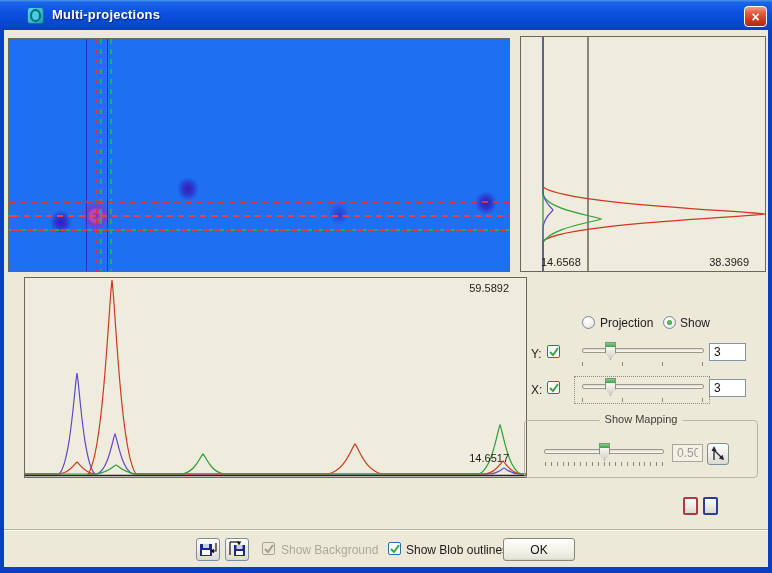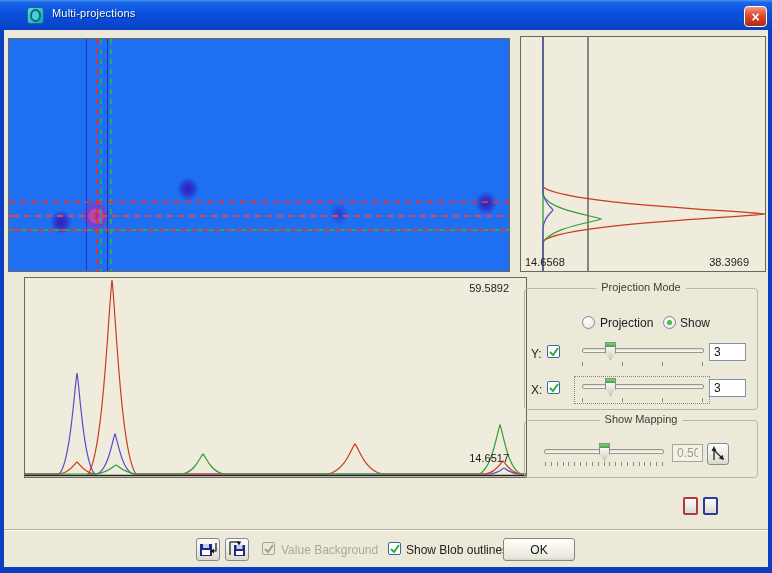--- a/index.html
+++ b/index.html
@@ -3,21 +3,21 @@
 <meta charset="utf-8">
 <style>
   html,body{margin:0;padding:0;width:772px;height:573px;overflow:hidden;
     font-family:"Liberation Sans",sans-serif;}
   .window{position:absolute;top:0;left:0;width:772px;height:573px;background:#0a3fc4;}
   .titlebar{position:absolute;top:0;left:0;width:772px;height:30px;
     background:linear-gradient(180deg,#4a96ee 0%,#1a66e8 8%,#0b52e0 40%,#0847ce 80%,#0a3fc4 100%);}
   .app-icon{position:absolute;left:27px;top:7px;width:17px;height:17px;border-radius:3px;
     border:1px solid #0c7486;background:linear-gradient(135deg,#5fd6e4,#17a0b4);box-sizing:border-box;}
   .app-icon-ring{width:7px;height:9px;border:2px solid #0b6b7e;border-radius:50%;margin:1px auto;background:#49ccdc;}
-  .title-text{position:absolute;left:52px;top:7px;color:#fff;font-size:11px;font-weight:normal;
+  .title-text{position:absolute;left:52px;top:7px;color:#fff;font-size:13px;font-weight:bold;
     text-shadow:1px 1px 1px rgba(0,0,40,.55);letter-spacing:.2px;}
   .close-btn{position:absolute;left:744px;top:6px;width:23px;height:21px;border:1px solid #fff;border-radius:4px;
     background:linear-gradient(180deg,#f0a088 0%,#e35f44 30%,#c93a20 70%,#a82c14 100%);
     color:#fff;font-size:14px;font-weight:bold;text-align:center;line-height:20px;box-sizing:border-box;cursor:pointer;}
   .content{position:absolute;left:4px;right:4px;top:30px;bottom:6px;background:#ece9d8;}
 
   .panel{position:absolute;box-sizing:border-box;border:1px solid #6a675c;}
   #blue-panel{left:8px;top:38px;width:502px;height:234px;background:#1e6ff2;overflow:hidden;}
   #yproj-panel{left:520px;top:36px;width:246px;height:236px;background:#efecdd;overflow:hidden;}
   #xproj-panel{left:24px;top:277px;width:503px;height:201px;background:#efecdd;overflow:hidden;}
@@ -103,38 +103,35 @@
     </div>
 
   <div class="panel" id="yproj-panel">
     <svg id="yproj-svg" width="244" height="234">
         <line x1="67" y1="0" x2="67" y2="234" stroke="#222" stroke-width="1"></line>
         <line x1="22" y1="0" x2="22" y2="234" stroke="#2e9e34" stroke-width="1.3"></line>
         <path d="M22,0 L22,150 C44.2,167.1 217.4,173.4 244,177 C217.4,180.6 44.2,186.9 22,204 L22,234" fill="none" stroke="#cc3a1e" stroke-width="1.2"></path>
         <path d="M22,0 L22,158 C27.8,173.2 73.0,178.8 80,182 C73.0,185.2 27.8,190.8 22,206 L22,234" fill="none" stroke="#2e9e34" stroke-width="1.2"></path>
         <path d="M22,0 L22,155 C23.0,166.4 30.8,170.6 32,173 C30.8,175.4 23.0,179.6 22,191 L22,234" fill="none" stroke="#5b49c8" stroke-width="1.2"></path>
       </svg>
-    <div class="plot-label" style="left:4px;bottom:3px;">14.6568</div>
+    <div class="plot-label" style="left:20px;bottom:3px;">14.6568</div>
     <div class="plot-label" style="right:16px;bottom:3px;">38.3969</div>
   </div>
 
   <div class="panel" id="xproj-panel">
     <svg id="xproj-svg" width="501" height="199">
         <line x1="0" y1="197.5" x2="501" y2="197.5" stroke="#222" stroke-width="1.5"></line>
         <path d="M0,196 L34,196 C45.4,185.9 49.6,107.1 52,95 C54.4,107.1 58.6,185.9 70,196 L72,196 C83.4,192.0 87.6,160.8 90,156 C92.4,160.8 96.6,192.0 108,196 L464,196 C473.5,195.4 477.0,190.7 479,190 C481.0,190.7 484.5,195.4 494,196 L501,196" fill="none" stroke="#5b49c8" stroke-width="1.2"></path>
         <path d="M0,196 L34,196 C45.4,194.8 49.6,185.4 52,184 C54.4,185.4 58.6,194.8 70,196 L63,196 C78.2,176.6 83.8,25.3 87,2 C90.2,25.3 95.8,176.6 111,196 L303,196 C320.1,193.0 326.4,169.6 330,166 C333.6,169.6 339.9,193.0 357,196 L460,196 C471.4,194.7 475.6,184.6 478,183 C480.4,184.6 484.6,194.7 496,196 L501,196" fill="none" stroke="#cc3a1e" stroke-width="1.2"></path>
         <path d="M0,196 L70,196 C83.3,195.1 88.2,188.1 91,187 C93.8,188.1 98.7,195.1 112,196 L157,196 C170.3,194.0 175.2,178.4 178,176 C180.8,178.4 185.7,194.0 199,196 L454,196 C467.3,191.1 472.2,152.9 475,147 C477.8,152.9 482.7,191.1 496,196 L501,196" fill="none" stroke="#2e9e34" stroke-width="1.2"></path>
       </svg>
     <div class="plot-label" style="right:17px;top:4px;">59.5892</div>
     <div class="plot-label" style="right:17px;bottom:13px;">14.6517</div>
   </div>
 
-  <div class="groupbox" style="left:524px;top:288px;width:234px;height:122px;">
-    <div class="gb-title">Projection Mode</div>
-  </div>
   <div class="radio" style="left:582px;top:316px;"></div>
   <div class="ctl-label" style="left:600px;top:316px;">Projection</div>
   <div class="radio selected" style="left:663px;top:316px;"></div>
   <div class="ctl-label" style="left:680px;top:316px;">Show</div>
 
   <div class="ctl-label" style="left:531px;top:347px;">Y:</div>
   <div class="cb" style="left:547px;top:345px;">
     <svg width="13" height="13">
         <polyline points="2,6 5,9 10,2" fill="none" stroke="#35a93c" stroke-width="2"></polyline>
       </svg>
@@ -227,21 +224,21 @@
       <polyline points="4,3 13,3" fill="none" stroke="#111" stroke-width="1.2"></polyline>
       <polygon points="13,6.5 10.8,2.5 15.2,2.5" fill="#111"></polygon>
     </svg>
   </div>
 
   <div class="cb disabled" style="left:262px;top:542px;">
     <svg width="13" height="13">
         <polyline points="2,6 5,9 10,2" fill="none" stroke="#a29e8e" stroke-width="2"></polyline>
       </svg>
   </div>
-  <div class="ctl-label gray-label" style="left:281px;top:543px;">Value Background</div>
+  <div class="ctl-label gray-label" style="left:281px;top:543px;">Show Background</div>
 
   <div class="cb" style="left:388px;top:542px;">
     <svg width="13" height="13">
         <polyline points="2,6 5,9 10,2" fill="none" stroke="#35a93c" stroke-width="2"></polyline>
       </svg>
   </div>
   <div class="ctl-label" style="left:406px;top:543px;">Show Blob outlines</div>
 
   <button class="xp-btn" style="left:503px;top:538px;width:72px;height:23px;">OK</button>
 

